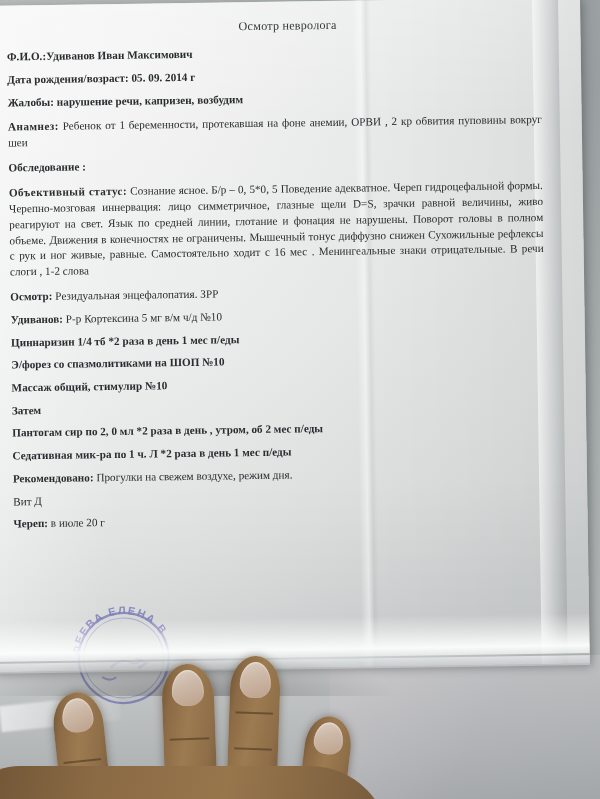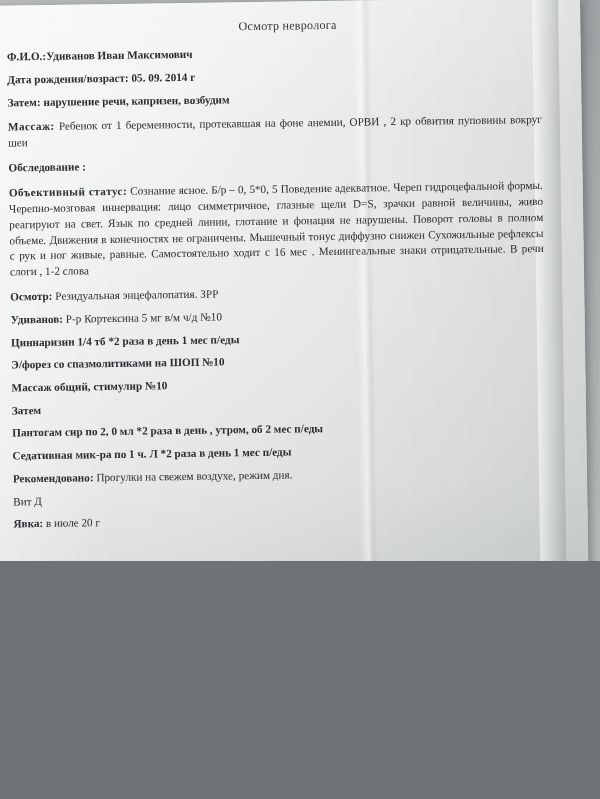--- a/index.html
+++ b/index.html
@@ -10,21 +10,21 @@
   body {
     width: 600px;
     height: 799px;
     overflow: hidden;
     font-family: "Liberation Serif", "DejaVu Serif", serif;
   }
 
   #scene {
     position: relative;
     width: 600px;
-    height: 561px;
+    height: 799px;
     overflow: hidden;
     
     background:
       linear-gradient(118deg, #b9bcbb 0%, #a9adae 36%, #9aa0a1 62%, #b6bab9 100%);
   }
 
   
   .desk-shadow-right {
     position: absolute;
     top: 0; right: 0;
@@ -212,25 +212,25 @@
 
         <p class="line">
           <span class="lbl">Ф.И.О.:</span><span class="lbl">Удиванов Иван Максимович</span>
         </p>
 
         <p class="line">
           <span class="lbl">Дата рождения/возраст:</span><span class="lbl"> 05. 09. 2014 г</span>
         </p>
 
         <p class="line">
-          <span class="lbl">Затем:</span><span class="lbl"> нарушение речи, капризен, возбудим</span>
+          <span class="lbl">Жалобы:</span><span class="lbl"> нарушение речи, капризен, возбудим</span>
         </p>
 
         <p class="para">
-          <span class="lbl">Массаж:</span><span> Ребенок от 1   беременности, протекавшая на фоне анемии,   ОРВИ , 2 кр обвития пуповины вокруг шеи</span>
+          <span class="lbl">Анамнез:</span><span> Ребенок от 1   беременности, протекавшая на фоне анемии,   ОРВИ , 2 кр обвития пуповины вокруг шеи</span>
         </p>
 
         <p class="line bold">Обследование :</p>
 
         <p class="para">
           <span class="lbl">Объективный статус:</span><span> Сознание ясное. Б/р – 0, 5*0, 5 Поведение адекватное. Череп гидроцефальной   формы. Черепно-мозговая иннервация: лицо симметричное, глазные щели D=S, зрачки равной величины, живо реагируют на свет. Язык по средней линии, глотание и фонация не нарушены. Поворот головы в полном объеме. Движения в конечностях не ограничены. Мышечный тонус диффузно снижен   Сухожильные рефлексы с рук и ног живые, равные.   Самостоятельно ходит с 16 мес .  Менингеальные знаки отрицательные. В речи слоги , 1-2 слова</span>
         </p>
 
         <p class="line">
           <span class="lbl">Осмотр:</span><span> Резидуальная энцефалопатия. ЗРР</span>
@@ -247,21 +247,21 @@
         <p class="line bold">Пантогам сир по 2, 0 мл *2 раза в день , утром, об 2 мес п/еды</p>
         <p class="line bold">Седативная мик-ра по 1 ч. Л *2 раза в день 1 мес п/еды</p>
 
         <p class="line">
           <span class="lbl">Рекомендовано:</span><span> Прогулки на свежем воздухе, режим дня.</span>
         </p>
 
         <p class="line">Вит Д</p>
 
         <p class="line">
-          <span class="lbl">Явка:</span><span> в июле 20 г</span>
+          <span class="lbl">Череп:</span><span> в июле 20 г</span>
         </p>
 
       </div>
     </div>
 
     <div class="stamp">
       <svg width="116" height="116" viewBox="0 0 116 116" aria-hidden="true">
         <defs>
           <path id="arcTop" d="M 14 58 A 44 44 0 0 1 102 58"></path>
         </defs>

